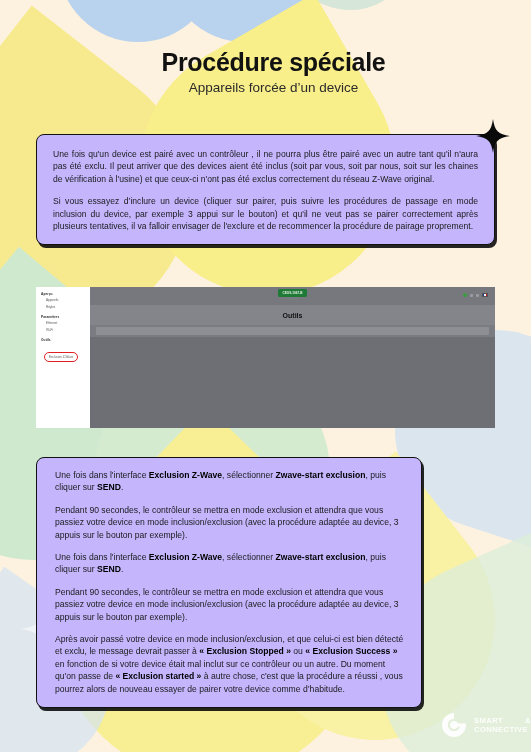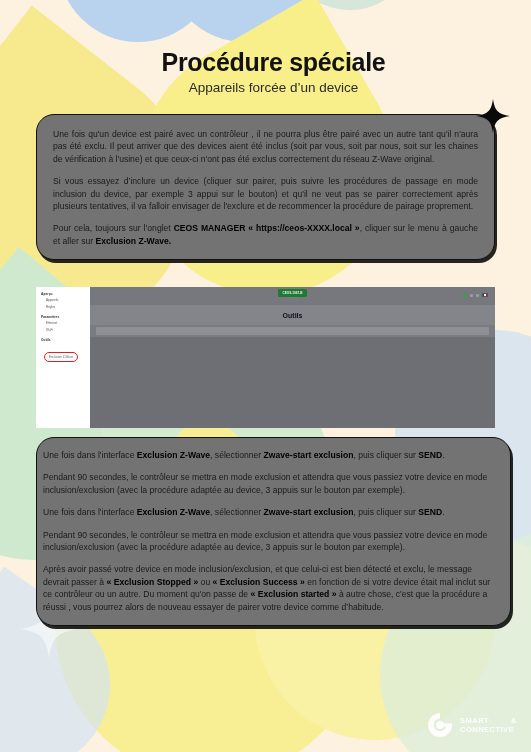--- a/index.html
+++ b/index.html
@@ -115,27 +115,28 @@
   .title {
     font-size: 25px; font-weight: bold; color: #121212; letter-spacing: -0.3px;
   }
   .subtitle {
     font-size: 13.5px; color: #2b2b2b; margin-top: 3px;
   }
 
   
   .card {
     position: absolute;
-    background: #737373;
+    background: #c4b5fd;
     border: 1.2px solid #111;
-    border-radius: 18px;
+    border-radius: 8px;
     box-shadow: 2px 3px 0 rgba(0,0,0,.85);
+    margin-top: 20px;
   }
   .card-top { left: 36px; top: 114px; width: 459px; padding: 13px 16px 12px 16px; }
-  .card-bottom { left: 36px; top: 437px; width: 475px; padding: 11px 16px 12px 6px; }
+  .card-bottom { left: 36px; top: 437px; width: 386px; padding: 11px 16px 12px 18px; }
 
   .para {
     font-size: 8.6px; line-height: 12.4px; color: #1a1a1a;
     margin-bottom: 10px;
   }
   .para:last-child { margin-bottom: 0; }
   .card-top .para { text-align: justify; }
   .para b { font-weight: bold; color: #000; }
 
   
@@ -192,21 +193,21 @@
     height: 20px; background: #83858b;
     display: flex; align-items: center; justify-content: center;
     font-size: 7px; font-weight: bold; color: #101010;
   }
   .shot-searchrow { height: 12px; background: #7a7c82; padding: 2px 6px; }
   .shot-searchbox { height: 8px; background: #8d8f95; border-radius: 1px; }
   .shot-body { background: #6d6f75; height: 100%; }
 
   
   .brand {
-    position: absolute; right: 14px; bottom: 14px;
+    position: absolute; right: 0; bottom: 14px;
     display: flex; align-items: center; gap: 7px;
     opacity: .92;
   }
   .brand-mark { width: 26px; height: 26px; flex: none; }
   .brand-text { color: #ffffff; font-size: 7.6px; font-weight: bold; line-height: 9.4px; letter-spacing: .4px; }
   .brand-row1 { display: flex; gap: 22px; }
 </style>
 </head>
 <body>
 
@@ -236,21 +237,20 @@
     <div class="subtitle">Appareils forcée d’un device</div>
   </div>
 
   <div class="card card-top">
     <svg class="card-sparkle" viewBox="0 0 100 100">
       <path d="M50 0 C55 35 65 45 100 50 C65 55 55 65 50 100 C45 65 35 55 0 50 C35 45 45 35 50 0 Z" fill="#0a0a0a"></path>
     </svg>
 
     <p class="para">Une fois qu'un device est pairé avec un contrôleur , il ne pourra plus être pairé avec un autre tant qu'il n'aura pas été exclu. Il peut arriver que des devices aient été inclus (soit par vous, soit par nous, soit sur   les chaines de vérification à l'usine) et que ceux-ci n'ont pas été exclus correctement du réseau Z-Wave original.</p>
     <p class="para">Si vous essayez d’inclure un device (cliquer sur pairer, puis suivre les procédures de passage en mode inclusion du device, par exemple 3 appui sur le bouton) et qu'il ne veut pas se pairer correctement après plusieurs tentatives, il va falloir envisager de l'exclure et de recommencer la procédure de pairage proprement.</p>
-    <p class="para"><span>Pour cela, toujours sur l’onglet </span><b>CEOS MANAGER « https://ceos-XXXX.local »</b><span>, cliquer sur le menu à gauche et aller sur </span><b>Exclusion Z-Wave.</b></p>
   </div>
 
   <div class="shot">
 
     <div class="shot-sidebar">
       <div class="sb-group">Aperçu</div>
       <div class="sb-item">Appareils</div>
       <div class="sb-item">Règles</div>
       <div class="sb-gap"></div>
       <div class="sb-group">Paramètres</div>

